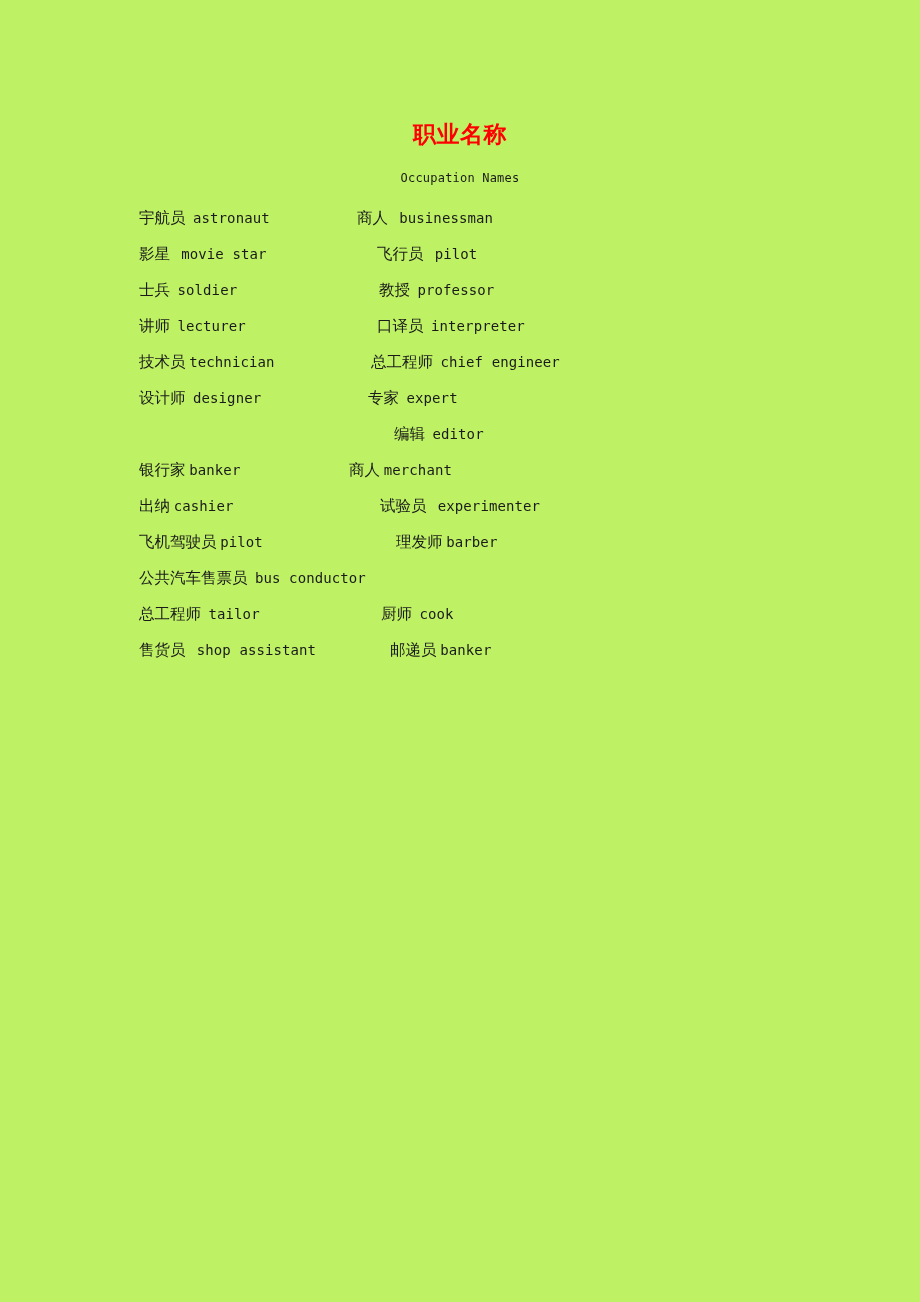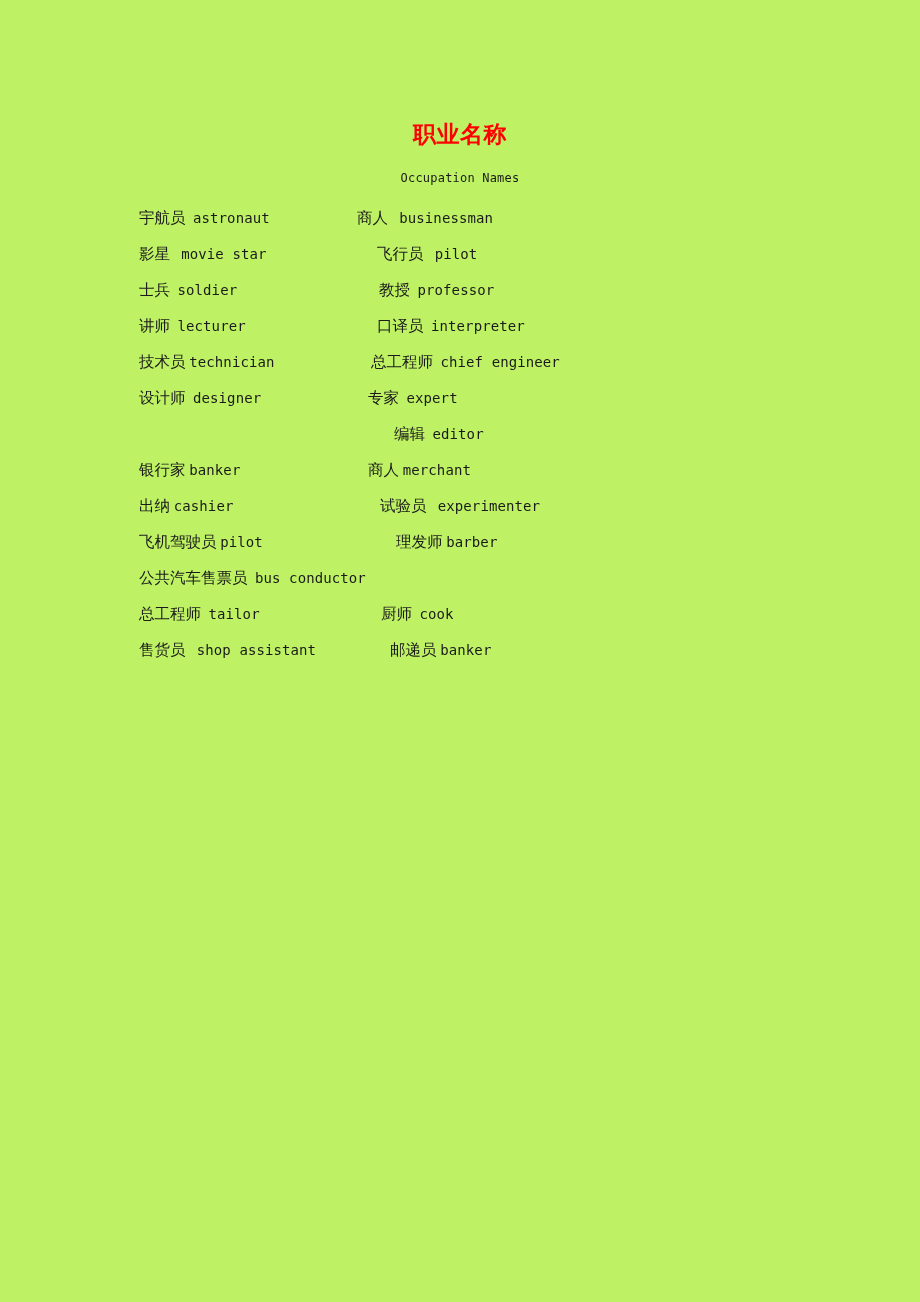--- a/index.html
+++ b/index.html
@@ -118,21 +118,21 @@
       </div>
       <div class="entry-row">
         <div class="entry col-left"><span class="zh">设计师</span>  <span class="en">designer</span></div>
         <div class="entry col-right" style="left: 368px;"><span class="zh">专家</span>  <span class="en">expert</span></div>
       </div>
       <div class="entry-row">
         <div class="entry col-right" style="left: 394px;"><span class="zh">编辑</span>  <span class="en">editor</span></div>
       </div>
       <div class="entry-row">
         <div class="entry col-left"><span class="zh">银行家</span> <span class="en">banker</span></div>
-        <div class="entry col-right" style="left: 368px;"><span class="zh">商人</span> <span class="en">merchant</span></div>
+        <div class="entry col-right" style="left: 349px;"><span class="zh">商人</span> <span class="en">merchant</span></div>
       </div>
       <div class="entry-row">
         <div class="entry col-left"><span class="zh">出纳</span> <span class="en">cashier</span></div>
         <div class="entry col-right" style="left: 380px;"><span class="zh">试验员</span>   <span class="en">experimenter</span></div>
       </div>
       <div class="entry-row">
         <div class="entry col-left"><span class="zh">飞机驾驶员</span> <span class="en">pilot</span></div>
         <div class="entry col-right" style="left: 396px;"><span class="zh">理发师</span> <span class="en">barber</span></div>
       </div>
       <div class="entry-row">

